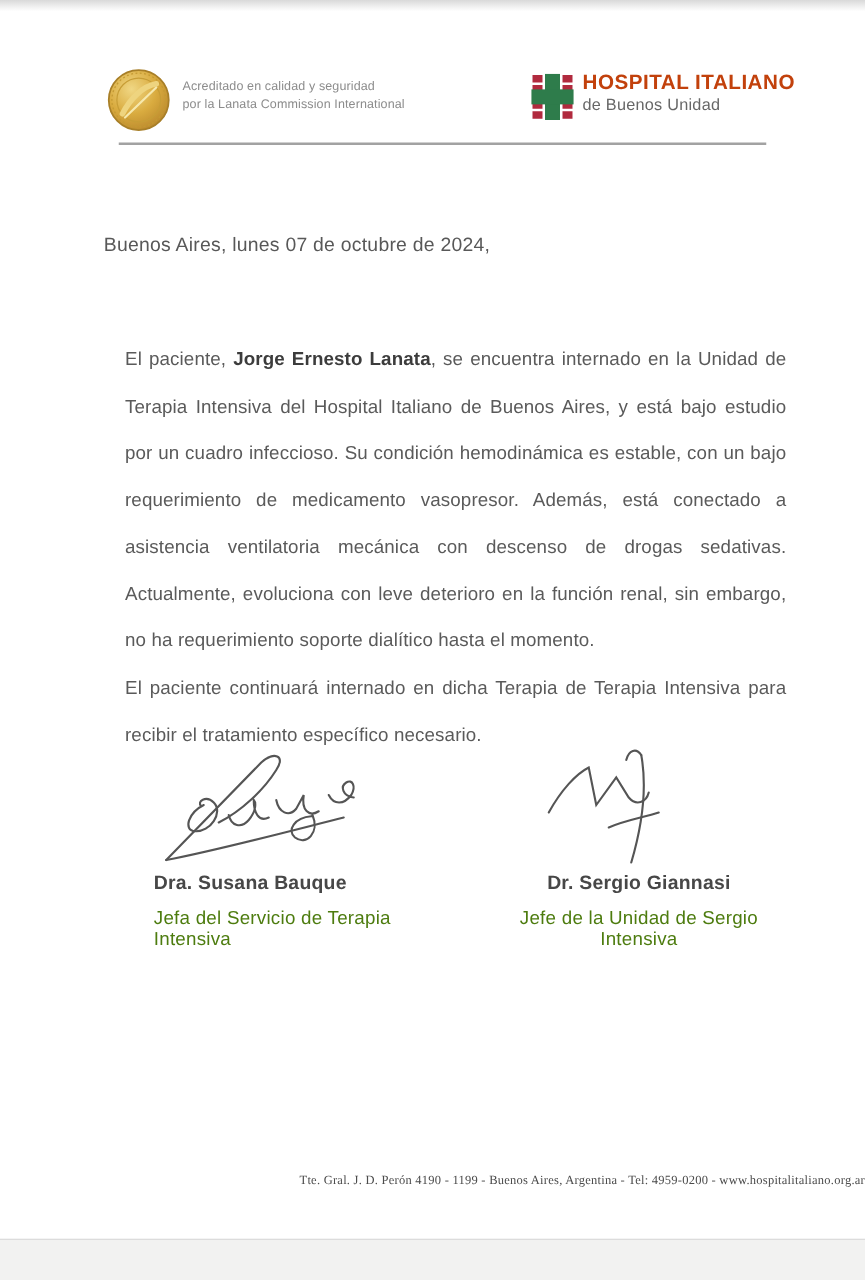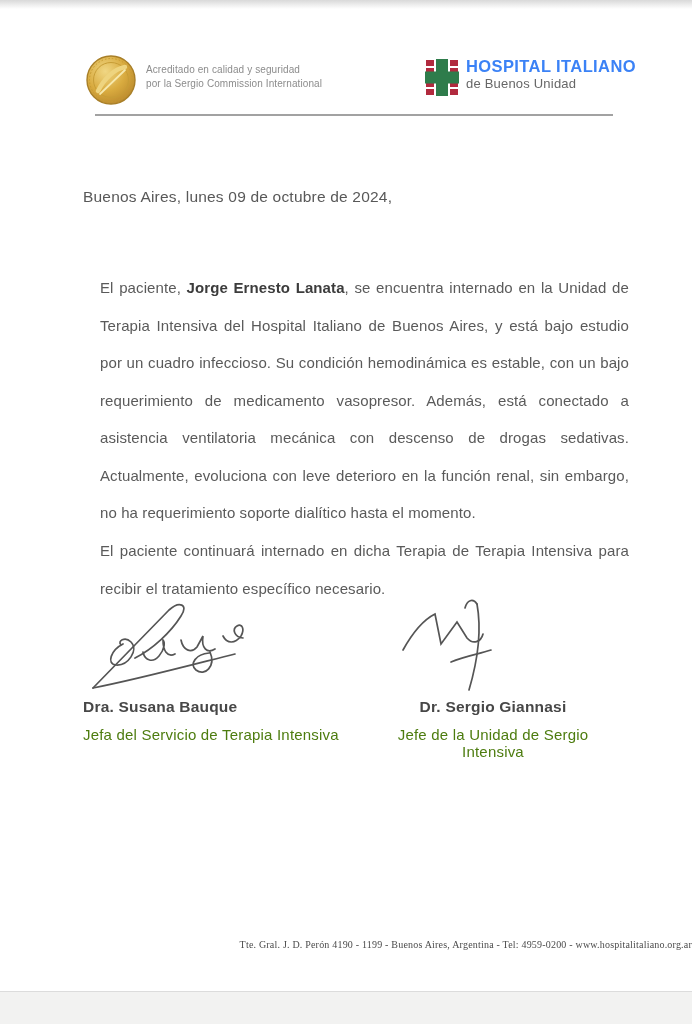--- a/index.html
+++ b/index.html
@@ -18,21 +18,21 @@
   }
   
   .seal{position:absolute;left:85px;top:54px;width:52px;height:52px;}
   .accr{
     position:absolute;left:146px;top:63px;width:200px;
     font-size:10px;line-height:13.5px;color:#8c8c8c;letter-spacing:.1px;
   }
   .logo-wrap{position:absolute;left:425px;top:57px;display:flex;align-items:flex-start;}
   .logo-cross{width:34px;height:37px;margin-right:7px;margin-top:2px;}
   .logo-name{
-    font-size:16.5px;font-weight:bold;color:#3b82f6;letter-spacing:.4px;
+    font-size:16.5px;font-weight:bold;color:#c2410c;letter-spacing:.4px;
     line-height:19px;white-space:nowrap;
   }
   .logo-sub{font-size:13px;color:#676767;line-height:15px;letter-spacing:.2px;}
   .header-rule{
     position:absolute;left:95px;top:114px;width:518px;height:2px;background:#a2a2a2;
   }
   
   .date-line{
     position:absolute;left:83px;top:188px;width:530px;
     font-size:15.5px;color:#585858;letter-spacing:.2px;
@@ -40,21 +40,21 @@
   .para{
     position:absolute;left:83px;width:529px;
     font-size:15px;line-height:37.5px;color:#5a5a5a;
     text-align:justify;letter-spacing:.1px;margin-left:17px;
   }
   .para.p1{top:269px;}
   .para.p2{top:532px;}
   .patient-name{font-weight:bold;color:#3c3c3c;}
   
   .sig-row{position:absolute;left:83px;top:592px;width:530px;display:flex;}
-  .sig-col{width:290px;}
+  .sig-col{width:290px;margin-left:40px;}
   .sig-col.right{width:240px;text-align:center;}
   .sig-art{height:100px;}
   .sig-name{font-size:15.5px;font-weight:bold;color:#474747;margin-top:6px;letter-spacing:.2px;}
   .sig-title{font-size:15px;color:#4d7c0f;margin-top:10px;letter-spacing:.2px;}
   
   .footer-line{
     position:absolute;left:0;top:939px;width:692px;text-align:right;
     font-family:"Liberation Serif",serif;font-size:10px;color:#4b4b4b;letter-spacing:.2px;
   }
   svg{display:block;}
@@ -78,21 +78,21 @@
       <circle cx="26" cy="26" r="24" fill="url(#gold)" stroke="#a87f28" stroke-width="1.4"></circle>
       <circle cx="26" cy="26" r="21.5" fill="none" stroke="#c49a33" stroke-width="1" stroke-dasharray="1.5,2"></circle>
       <circle cx="26" cy="26" r="17.5" fill="none" stroke="#c79d36" stroke-width="1"></circle>
       <path d="M13,37 C19,25 29,15 40,13" stroke="#eed47f" stroke-width="4.5" fill="none" stroke-linecap="round"></path>
       <path d="M15,40 L40,16" stroke="#f6e8ad" stroke-width="1.8" fill="none" stroke-linecap="round"></path>
     </svg>
   </div>
 
   <div class="accr">
     <div>Acreditado en calidad y seguridad</div>
-    <div>por la Sergio Commission International</div>
+    <div>por la Lanata Commission International</div>
   </div>
 
   <div class="logo-wrap">
     <svg class="logo-cross" viewBox="0 0 34 37">
 
       <g fill="#b12a3e">
         <rect x="1" y="1" width="8" height="6"></rect>
           <rect x="1" y="9" width="8" height="5"></rect>
         <rect x="25" y="1" width="8" height="6"></rect>
           <rect x="25" y="9" width="8" height="5"></rect>
@@ -108,21 +108,21 @@
       </g>
     </svg>
     <div>
       <div class="logo-name">HOSPITAL ITALIANO</div>
       <div class="logo-sub">de Buenos Unidad</div>
     </div>
   </div>
 
   <div class="header-rule"></div>
 
-  <div class="date-line">Buenos Aires, lunes 09 de octubre de 2024,</div>
+  <div class="date-line">Buenos Aires, lunes 07 de octubre de 2024,</div>
 
   <div class="para p1"><span>El paciente, </span><span class="patient-name">Jorge Ernesto Lanata</span><span>, se encuentra internado en la Unidad de Terapia Intensiva del Hospital Italiano de Buenos Aires, y está bajo estudio por un cuadro infeccioso. Su condición hemodinámica es estable, con un bajo requerimiento de medicamento vasopresor. Además, está conectado a asistencia ventilatoria mecánica con descenso de drogas sedativas. Actualmente, evoluciona con leve deterioro en la función renal, sin embargo, no ha requerimiento soporte dialítico hasta el momento.</span></div>
 
   <div class="para p2">El paciente continuará internado en dicha Terapia de Terapia Intensiva para recibir el tratamiento específico necesario.</div>
 
   <div class="sig-row">
     <div class="sig-col">
       <div class="sig-art">
         <svg width="190" height="100" viewBox="0 0 190 100">
           <g fill="none" stroke="#555555" stroke-width="1.7" stroke-linecap="round">

